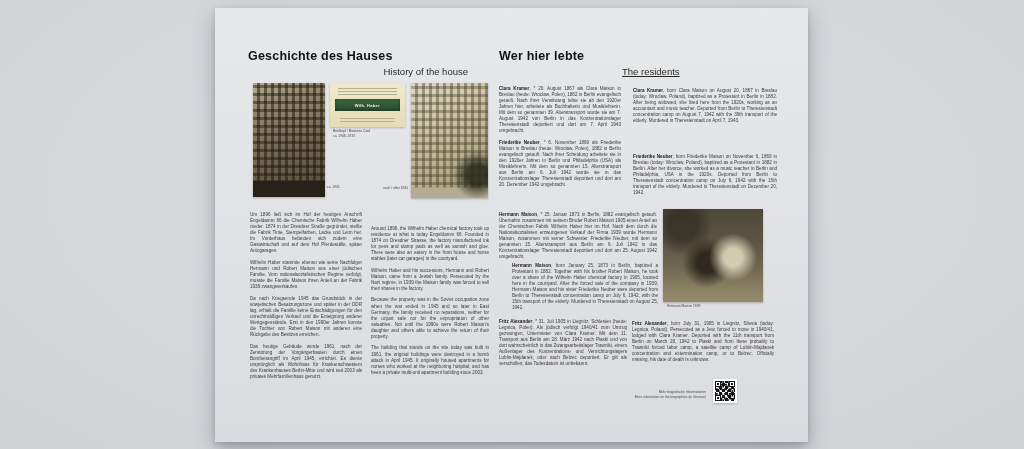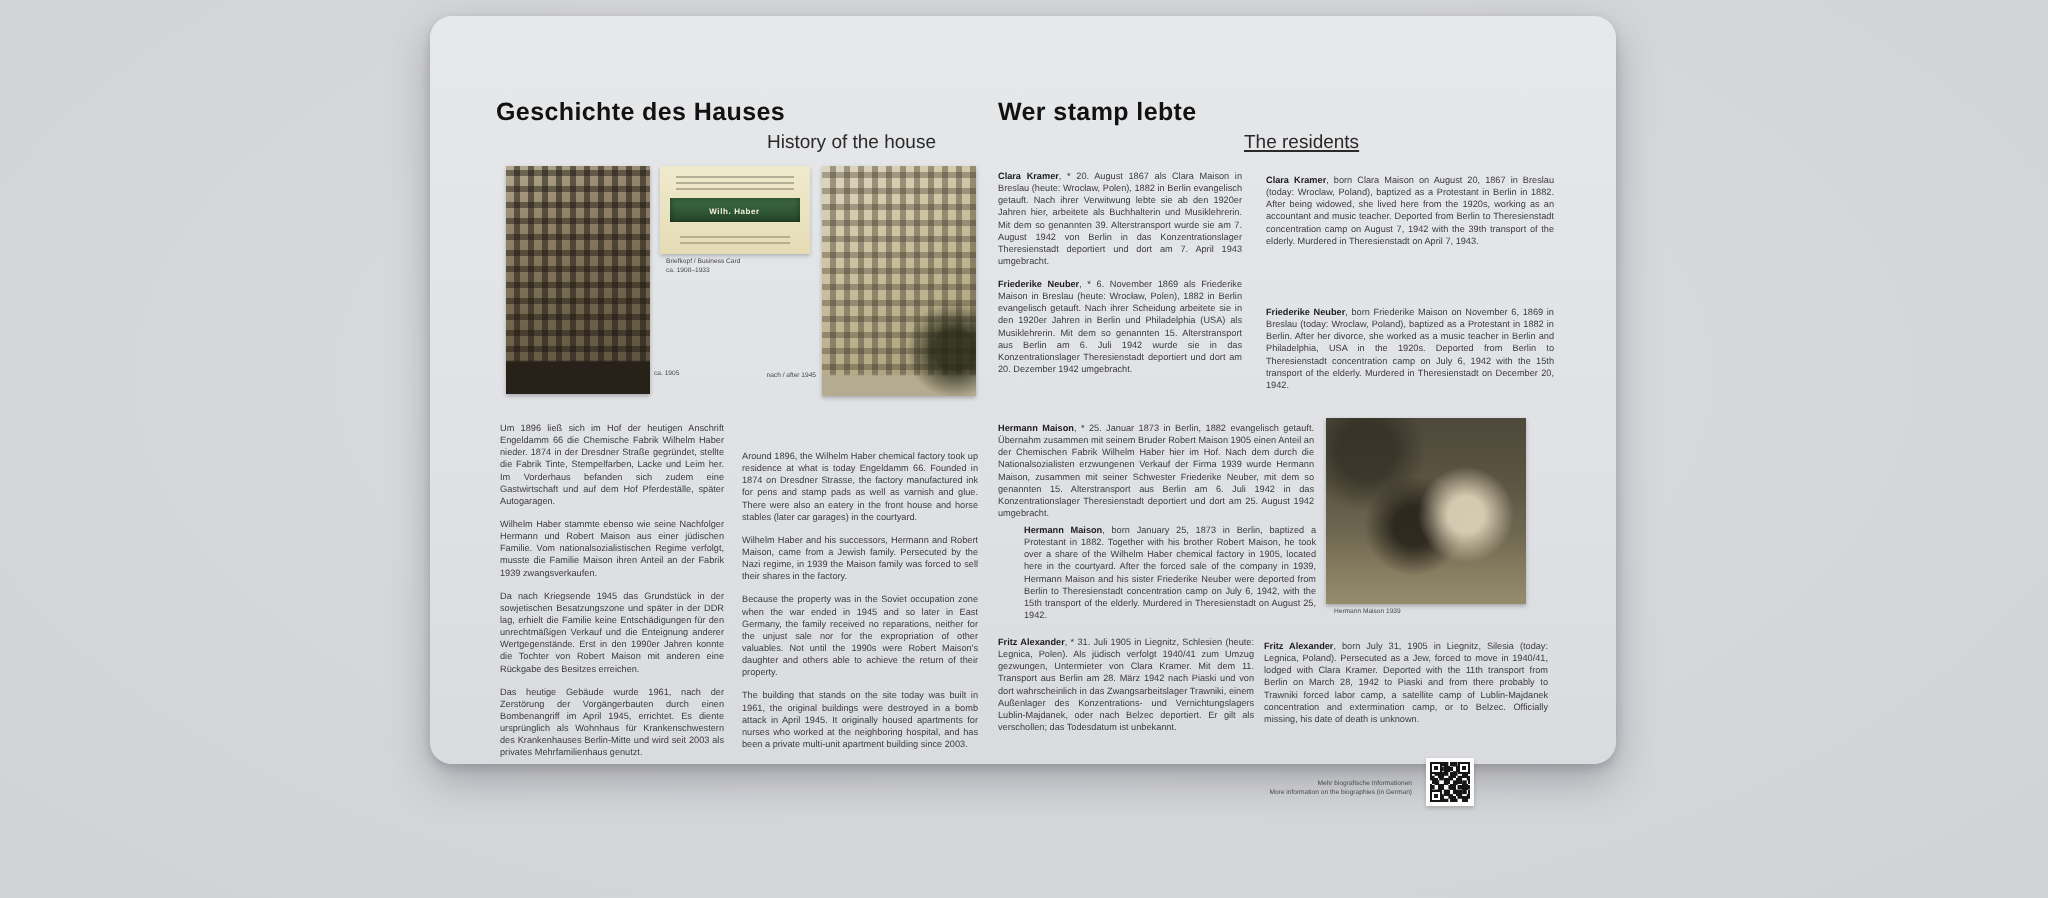--- a/index.html
+++ b/index.html
@@ -1,19 +1,19 @@
 <!DOCTYPE html>
 <html><head>
 <meta charset="utf-8">
 <style>
   html,body{margin:0;padding:0;}
   .stage{position:relative;width:1024px;height:449px;overflow:hidden;
     background:radial-gradient(130% 150% at 50% 42%, #dcdde0 0%, #d0d2d6 55%, #c3c5ca 100%);
     font-family:"Liberation Sans",sans-serif;}
-  .panel{position:absolute;left:215px;top:8px;width:593px;height:374px;border-radius:11px;
+  .panel{position:absolute;left:215px;top:8px;width:593px;height:434px;border-radius:0;
     background:linear-gradient(180deg,#e7e8ea 0%,#e0e1e4 60%,#dadbde 100%);
     box-shadow:0 8px 20px rgba(68,70,78,.35),0 2px 5px rgba(68,70,78,.22);}
   .sect{position:absolute;inset:0;}
   .h1{position:absolute;font-weight:bold;font-size:12.5px;letter-spacing:.2px;color:#121212;white-space:nowrap;}
   .h2{position:absolute;font-size:9.5px;color:#2a2a2a;white-space:nowrap;}
   .t{position:absolute;transform:scale(.5);transform-origin:0 0;font-size:9.2px;line-height:1.32;
      color:#3a3a3a;text-align:justify;}
   .t p{margin:0 0 11px 0;}
   .t b{color:#1c1c1c;font-weight:bold;}
   .bio p{margin:0;}
@@ -110,21 +110,21 @@
       </div>
       <div class="t en-hist">
         <p>Around 1896, the Wilhelm Haber chemical factory took up residence at what is today Engeldamm 66. Founded in 1874 on Dresdner Strasse, the factory manufactured ink for pens and stamp pads as well as varnish and glue. There were also an eatery in the front house and horse stables (later car garages) in the courtyard.</p>
         <p>Wilhelm Haber and his successors, Hermann and Robert Maison, came from a Jewish family. Persecuted by the Nazi regime, in 1939 the Maison family was forced to sell their shares in the factory.</p>
         <p>Because the property was in the Soviet occupation zone when the war ended in 1945 and so later in East Germany, the family received no reparations, neither for the unjust sale nor for the expropriation of other valuables. Not until the 1990s were Robert Maison's daughter and others able to achieve the return of their property.</p>
         <p>The building that stands on the site today was built in 1961, the original buildings were destroyed in a bomb attack in April 1945. It originally housed apartments for nurses who worked at the neighboring hospital, and has been a private multi-unit apartment building since 2003.</p>
       </div>
     </div>
 
     <div class="sect">
-      <div class="h1 res-title-de">Wer stamp lebte</div>
+      <div class="h1 res-title-de">Wer hier lebte</div>
       <div class="h2 res-title-en">The residents</div>
 
       <div class="t bio bio-clara-de">
         <p><b>Clara Kramer</b><span>, * 20. August 1867 als Clara Maison in Breslau (heute: Wrocław, Polen), 1882 in Berlin evangelisch getauft. Nach ihrer Verwitwung lebte sie ab den 1920er Jahren hier, arbeitete als Buchhalterin und Musiklehrerin. Mit dem so genannten 39. Alterstransport wurde sie am 7. August 1942 von Berlin in das Konzentrationslager Theresienstadt deportiert und dort am 7. April 1943 umgebracht.</span></p>
       </div>
       <div class="t bio bio-frieda-de">
         <p><b>Friederike Neuber</b><span>, * 6. November 1869 als Friederike Maison in Breslau (heute: Wrocław, Polen), 1882 in Berlin evangelisch getauft. Nach ihrer Scheidung arbeitete sie in den 1920er Jahren in Berlin und Philadelphia (USA) als Musiklehrerin. Mit dem so genannten 15. Alterstransport aus Berlin am 6. Juli 1942 wurde sie in das Konzentrationslager Theresienstadt deportiert und dort am 20. Dezember 1942 umgebracht.</span></p>
       </div>
       <div class="t bio bio-hermann-de">
         <p><b>Hermann Maison</b><span>, * 25. Januar 1873 in Berlin, 1882 evangelisch getauft. Übernahm zusammen mit seinem Bruder Robert Maison 1905 einen Anteil an der Chemischen Fabrik Wilhelm Haber hier im Hof. Nach dem durch die Nationalsozialisten erzwungenen Verkauf der Firma 1939 wurde Hermann Maison, zusammen mit seiner Schwester Friederike Neuber, mit dem so genannten 15. Alterstransport aus Berlin am 6. Juli 1942 in das Konzentrationslager Theresienstadt deportiert und dort am 25. August 1942 umgebracht.</span></p>

